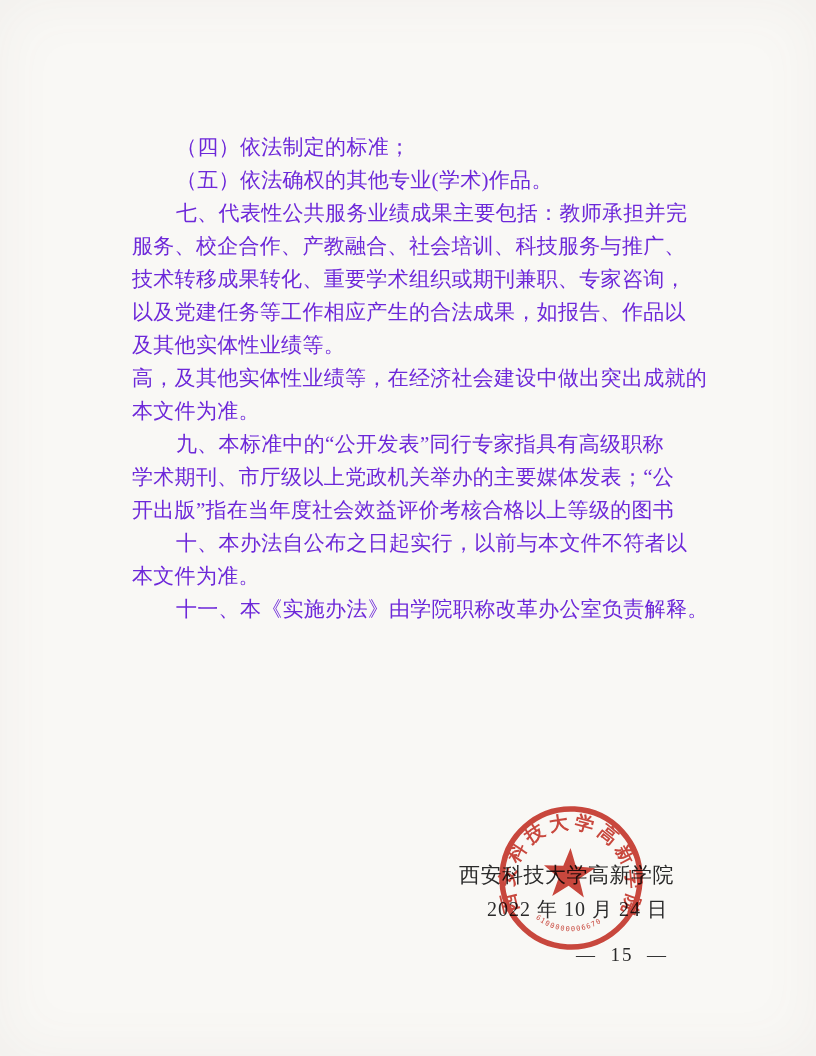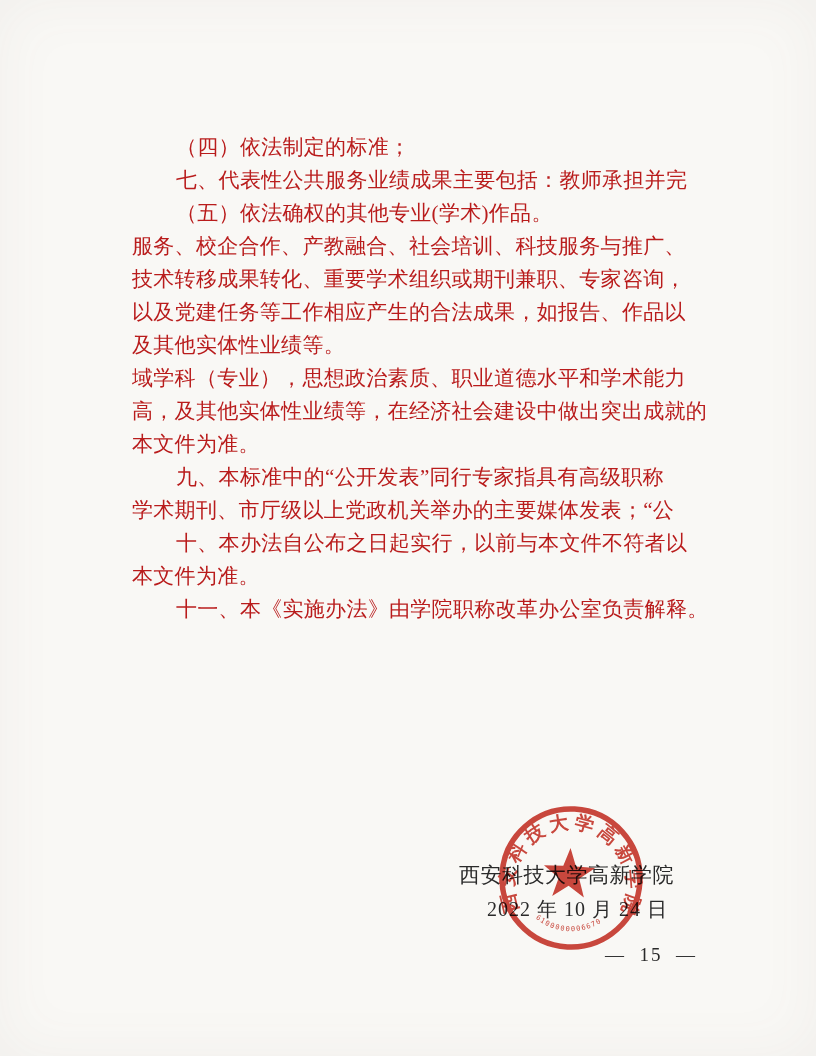--- a/index.html
+++ b/index.html
@@ -19,21 +19,21 @@
     color: #2a2a2a;
   }
   .body-text {
     position: absolute;
     left: 132px;
     top: 131px;
     width: 556px;
     font-size: 21px;
     line-height: 33px;
     letter-spacing: 0.3px;
-    color: #b91c1c;
+    color: #6d28d9;
   }
   .line { white-space: pre; }
   .line.indent { padding-left: 44px; }
 
   .sig-org {
     position: absolute;
     left: 459px;
     top: 861px;
     font-size: 21px;
     letter-spacing: 0.5px;
@@ -47,21 +47,20 @@
     letter-spacing: 1px;
     white-space: pre;
   }
   .page-num {
     position: absolute;
     left: 576px;
     top: 944px;
     font-size: 19px;
     letter-spacing: 2px;
     white-space: pre;
-    margin-left: 29px;
   }
 
   .seal {
     position: absolute;
     left: 496px;
     top: 803px;
     width: 150px;
     height: 150px;
     mix-blend-mode: multiply;
     opacity: 0.92;
@@ -83,31 +82,31 @@
     font-family: "DejaVu Sans Mono", monospace;
   }
 </style>
 </head>
 <body>
 
 <div class="page">
 
   <div class="body-text">
       <div class="line indent">（四）依法制定的标准；</div>
+      <div class="line indent">（五）依法确权的其他专业(学术)作品。</div>
       <div class="line indent">七、代表性公共服务业绩成果主要包括：教师承担并完</div>
-      <div class="line indent">（五）依法确权的其他专业(学术)作品。</div>
       <div class="line">服务、校企合作、产教融合、社会培训、科技服务与推广、</div>
       <div class="line">技术转移成果转化、重要学术组织或期刊兼职、专家咨询，</div>
       <div class="line">以及党建任务等工作相应产生的合法成果，如报告、作品以</div>
       <div class="line">及其他实体性业绩等。</div>
-      <div class="line">域学科（专业），思想政治素质、职业道德水平和学术能力</div>
       <div class="line">高，及其他实体性业绩等，在经济社会建设中做出突出成就的</div>
       <div class="line">本文件为准。</div>
       <div class="line indent">九、本标准中的“公开发表”同行专家指具有高级职称</div>
       <div class="line">学术期刊、市厅级以上党政机关举办的主要媒体发表；“公</div>
+      <div class="line">开出版”指在当年度社会效益评价考核合格以上等级的图书</div>
       <div class="line indent">十、本办法自公布之日起实行，以前与本文件不符者以</div>
       <div class="line">本文件为准。</div>
       <div class="line indent">十一、本《实施办法》由学院职称改革办公室负责解释。</div>
     </div>
 
   <div class="sig-org">西安科技大学高新学院</div>
 
   <div class="sig-date">2022 年 10 月 24 日</div>
 
   <div class="page-num">—  15  —</div>

